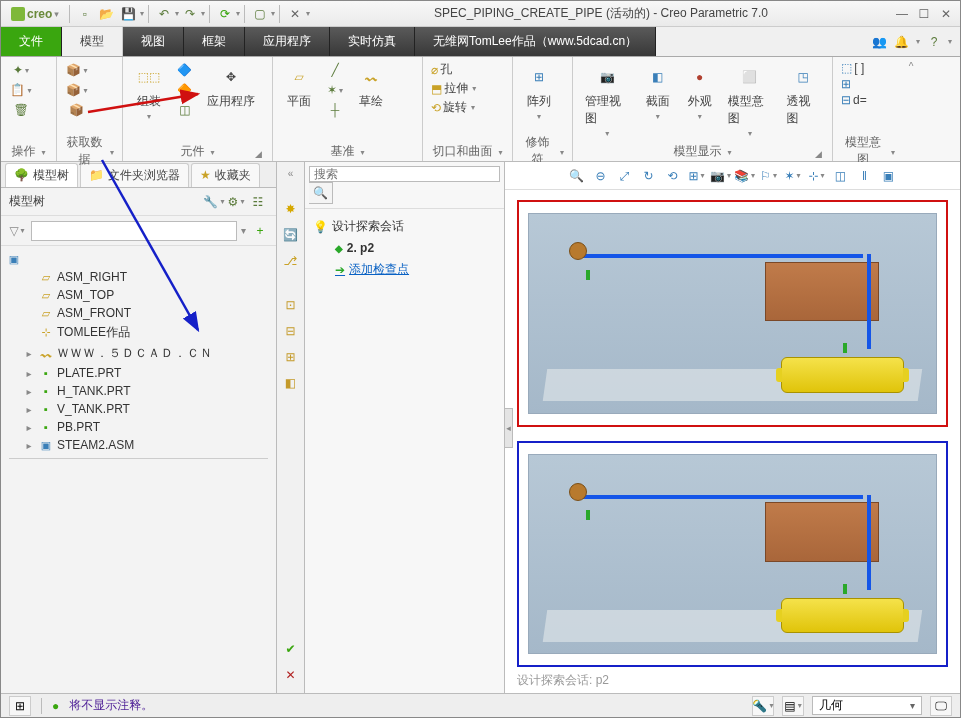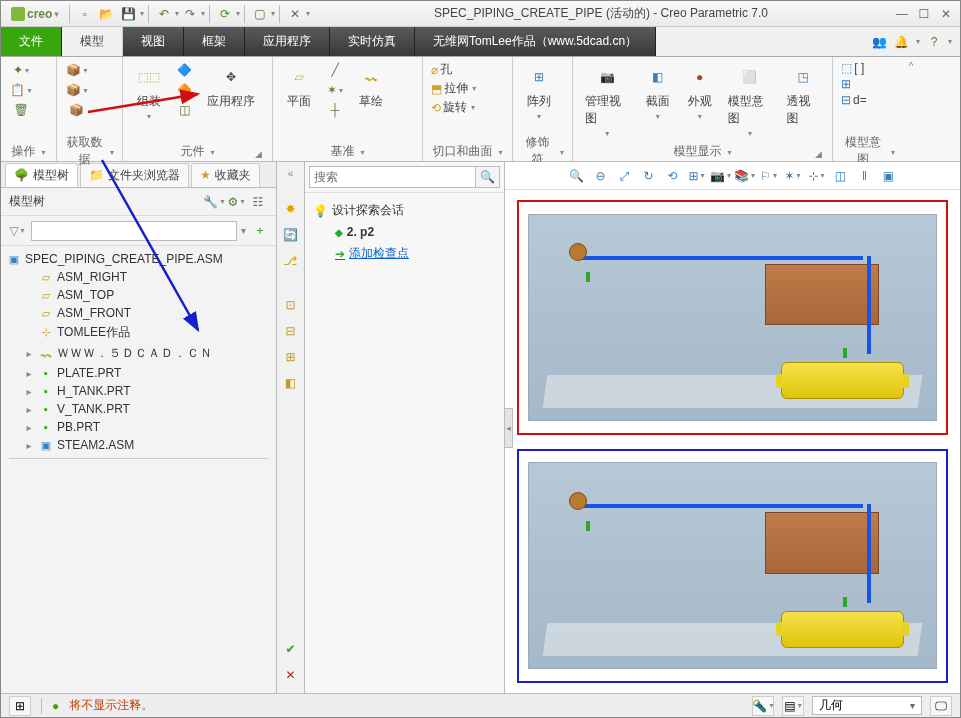--- a/index.html
+++ b/index.html
@@ -49,21 +49,21 @@
 .tind1 { padding-left: 22px; }
 .tind2 { padding-left: 22px; }
 .ticon { width:14px; height:14px; display:flex; align-items:center; justify-content:center; font-size:11px; }
 .tree-footer { height:6px; border-top:1px solid #ccc; margin:4px 8px 0 8px; }
 
 .vtoolbar { width:28px; background:#f1f1f1; border-right:1px solid #bbb; display:flex; flex-direction:column; align-items:center; padding-top:6px; gap:6px; }
 .vbtn { width:20px; height:20px; display:flex; align-items:center; justify-content:center; color:#c49a2a; }
 
 .centerpanel { width:200px; background:#f7f7f7; border-right:1px solid #bbb; display:flex; flex-direction:column; }
 .cp-header { height:26px; display:flex; align-items:center; justify-content:space-between; padding:0 8px; color:#444; border-bottom:1px solid #ddd; background:#eee;}
-.cp-search { padding:4px; border-bottom:1px solid #ddd; display:flex; }
+.cp-search { padding:4px; border-bottom:1px solid #ddd; display:flex;flex-direction:column; }
 .cp-search input { flex:1; height:22px; border:1px solid #bbb; padding:0 4px; background:#fff; }
 .cp-search .sbtn { width:24px; height:22px; border:1px solid #bbb; border-left:none; display:flex; align-items:center; justify-content:center; background:#f4f4f4; }
 .cp-tree { flex:1; padding:6px 4px; }
 .cnode { display:flex; align-items:center; gap:4px; padding:3px 4px; color:#333; }
 .cnode.l1 { padding-left: 26px; }
 .cnode.l2 { padding-left: 40px; }
 .cnode.bold { font-weight:bold; }
 .cnode.link { color:#0a62c4; text-decoration:underline; }
 .greenstar { color:#2aa82a; font-size:10px; }
 .greenarrow { color:#2aa82a; font-size:12px; }
@@ -357,21 +357,20 @@
     </div>
     <div class="filter-row">
       <span class="tool drop" style="color:#888">▽</span>
       <input type="text" style="">
       <span style="color:#888;font-size:10px">▾</span>
       <span class="tool" style="color:#3aa60f">+</span>
     </div>
     <div class="tree">
       <div class="tnode">
           <span class="ticon" style="color:#3a7fb8">▣</span>
-          <span>SPEC_PIPING_CREATE_PIPE.ASM</span>
         </div>
       <div class="tnode tind1">
           <span class="exp"></span>
           <span class="ticon" style="color:#c9a227">▱</span>
           <span>ASM_RIGHT</span>
         </div>
       <div class="tnode tind1">
           <span class="exp"></span>
           <span class="ticon" style="color:#c9a227">▱</span>
           <span>ASM_TOP</span>
@@ -509,29 +508,30 @@
           <div class="yellow-tank"></div>
           <div class="pipe-h"></div>
           <div class="pipe-v"></div>
           <div class="valve"></div>
           <div class="green-dot" style="left:14%;top:28%"></div>
           <div class="green-dot" style="right:22%;bottom:30%"></div>
         </div>
       </div>
     </div>
     <div class="view-status">
+      <div>设计探索会话: p2</div>
     </div>
   </div>
 </div>
 
 <div class="statusbar">
   <span class="sb-btn">⊞</span>
   <div style="width:1px;height:16px;background:#bbb"></div>
   <span style="color:#3aa60f">●</span>
-  <span style="color:#c2410c">将不显示注释。</span>
+  <span style="color:#4c1d95">将不显示注释。</span>
   <div class="right">
     <span class="sb-btn drop">🔦</span>
     <span class="sb-btn drop">▤</span>
     <div class="sb-select">
         <span>几何</span>
       </div>
     <span class="sb-btn">🖵</span>
   </div>
 </div>
 

